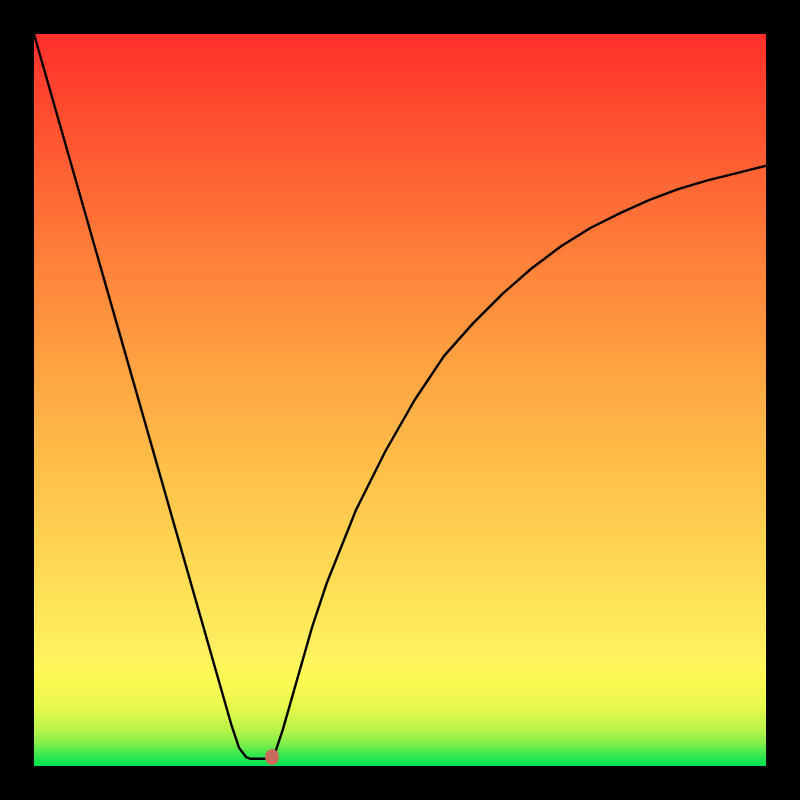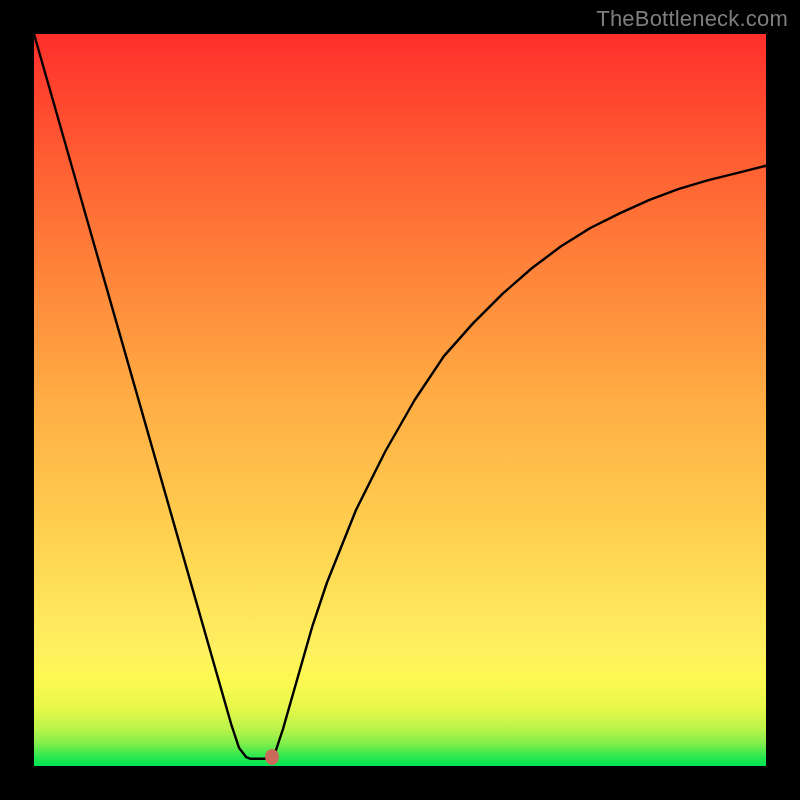--- a/index.html
+++ b/index.html
@@ -74,14 +74,13 @@
 </head>
 <body>
 
 <div class="frame">
   <div class="plot-area">
     <svg class="curve" viewBox="0 0 732 732" preserveAspectRatio="none">
       <path id="curve-path" d="M0.00 0.00 L14.64 51.24 L29.28 102.48 L43.92 153.72 L58.56 204.96 L73.20 256.20 L87.84 307.44 L102.48 358.68 L117.12 409.92 L131.76 461.16 L146.40 512.40 L161.04 563.64 L175.68 614.88 L190.32 666.12 L197.64 691.74 L204.96 713.70 L212.28 723.22 L215.94 724.68 L219.60 724.68 L234.24 724.68 L237.90 723.22 L241.56 717.36 L248.88 695.40 L263.52 644.16 L278.16 592.92 L292.80 549.00 L322.08 475.80 L351.36 417.24 L380.64 366.00 L409.92 322.08 L439.20 289.14 L468.48 259.86 L497.76 234.24 L527.04 212.28 L556.32 193.98 L585.60 179.34 L614.88 166.16 L644.16 155.18 L673.44 146.40 L702.72 139.08 L732.00 131.76 " fill="none" stroke="#000" stroke-width="2.4" stroke-linejoin="round" stroke-linecap="round"></path>
     </svg>
     <div id="marker" class="marker" style="left: 237.9px; top: 723.216px;"></div>
   </div>
-  <div class="watermark">TheBottleneck.com</div>
 </div>
 
 </body></html>

